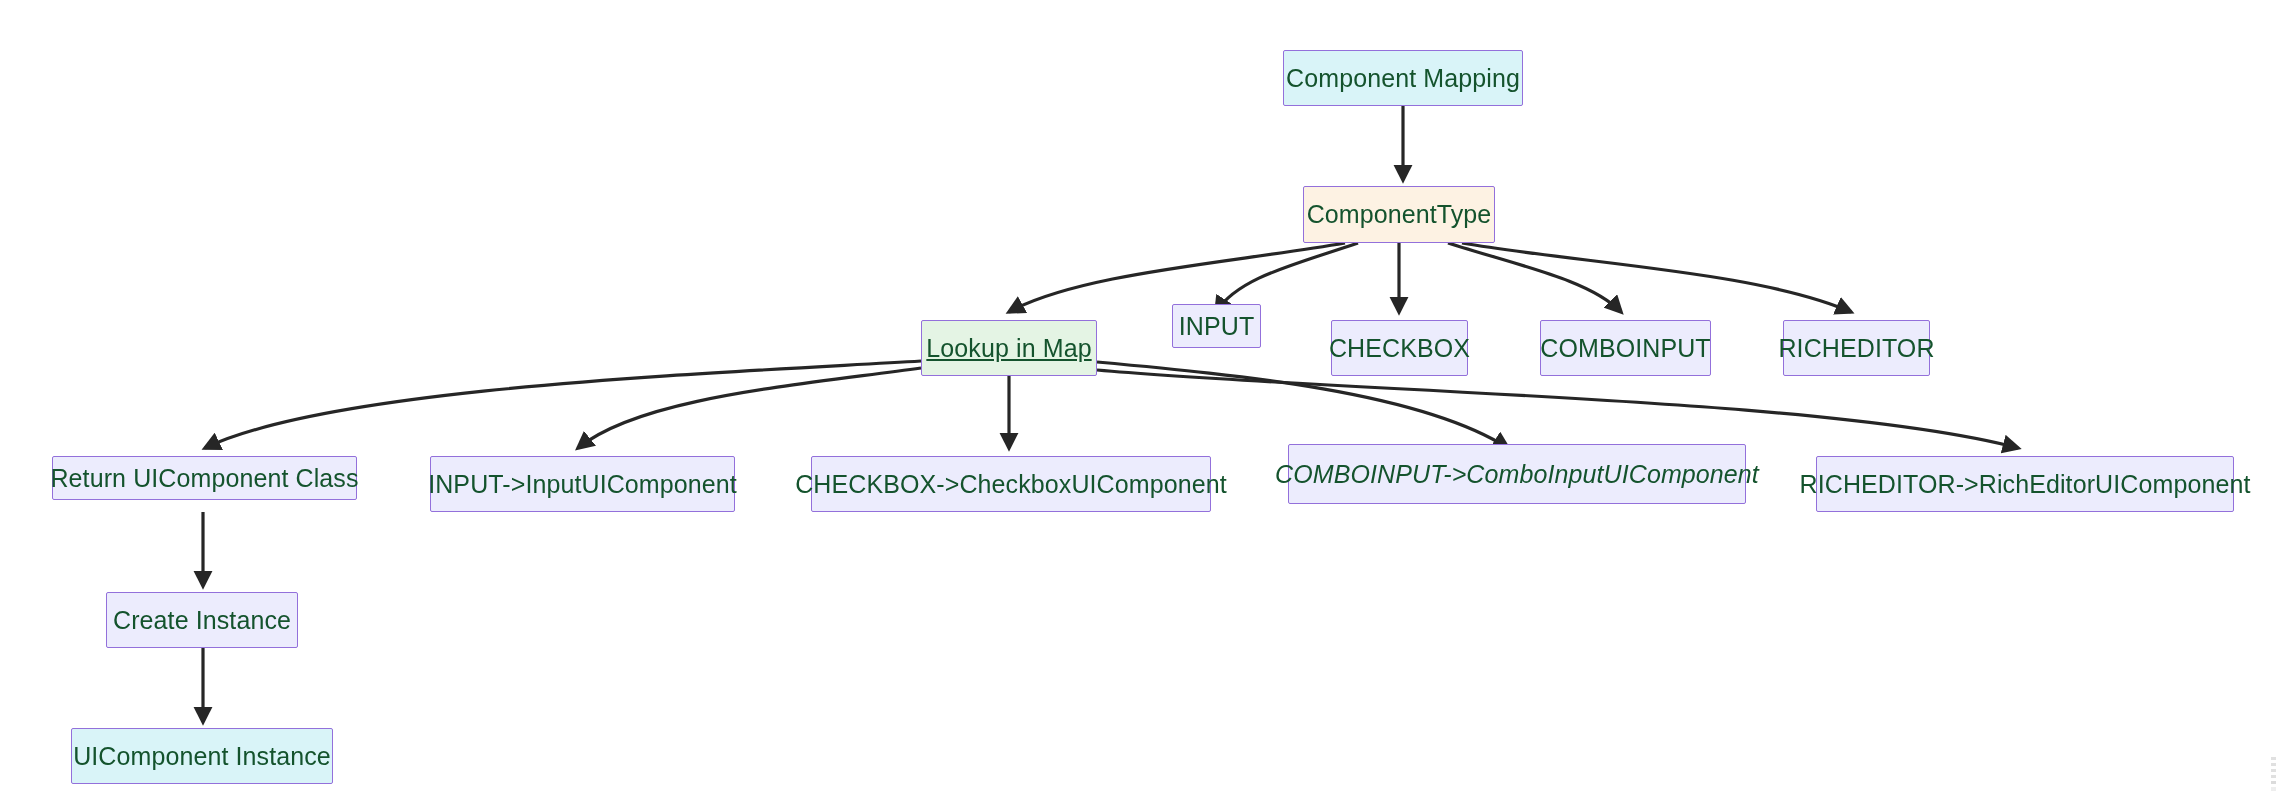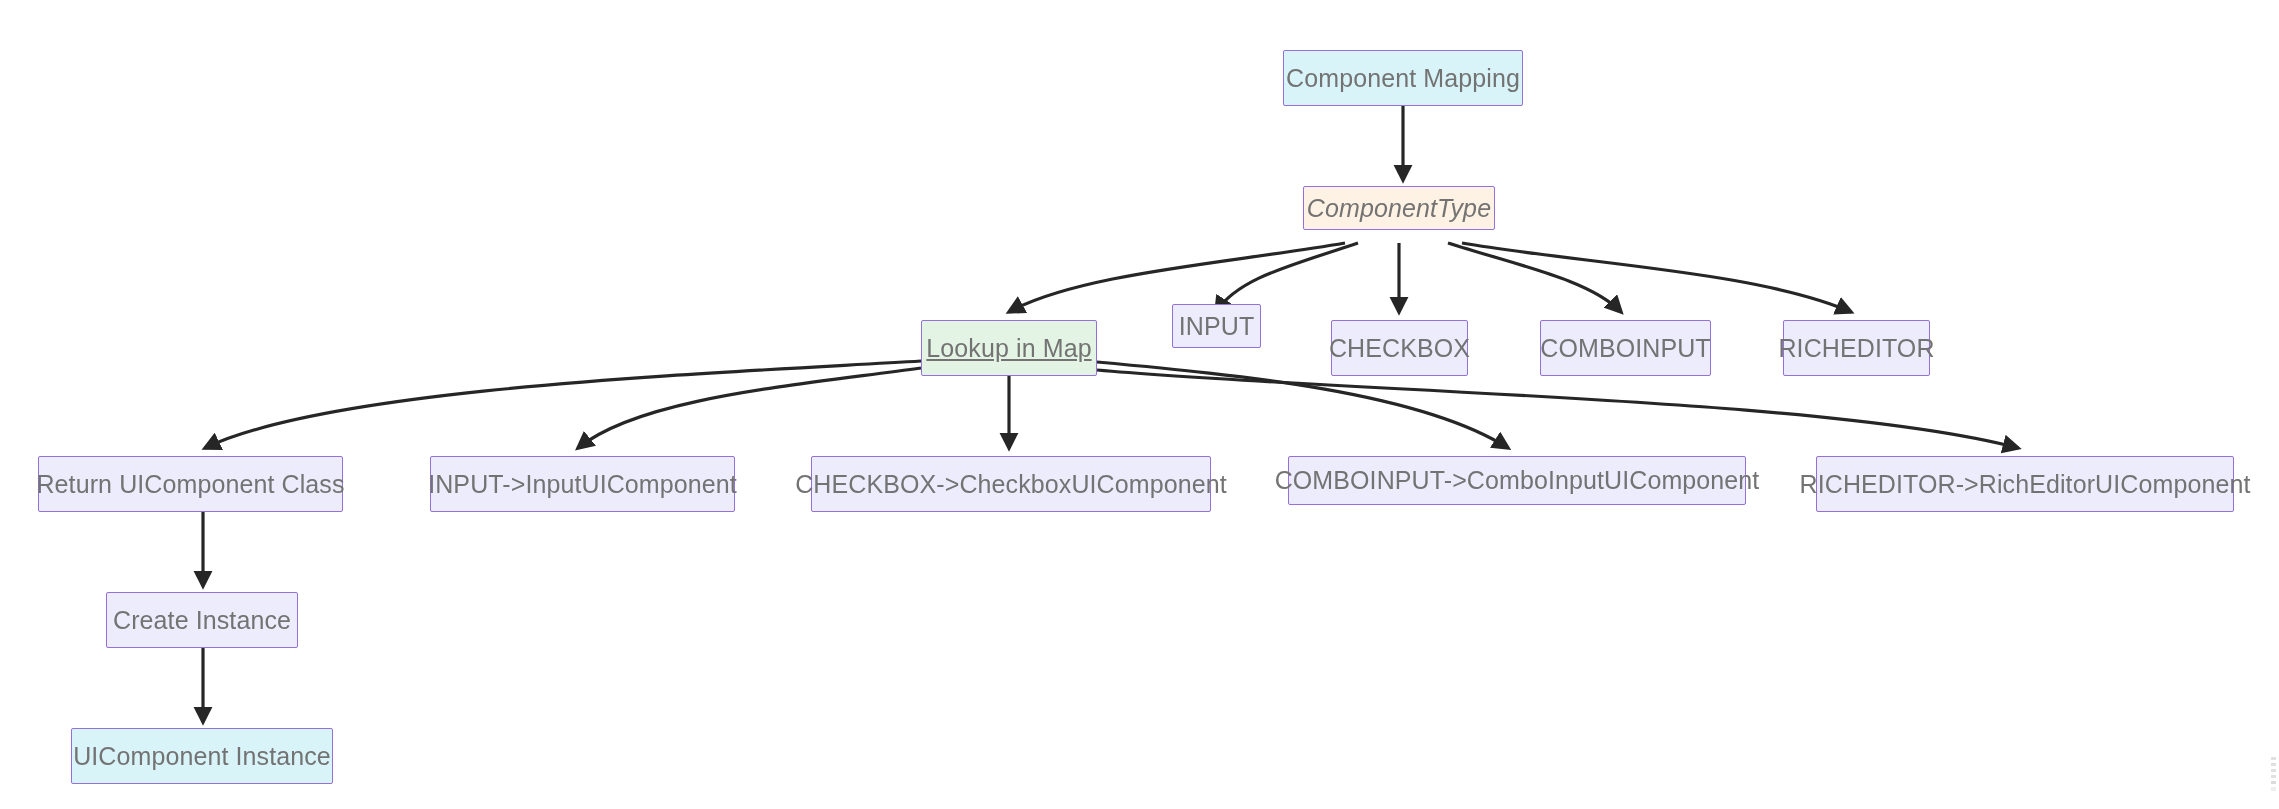--- a/index.html
+++ b/index.html
@@ -27,21 +27,21 @@
     pointer-events: none;
   }
   .node {
     position: absolute;
     box-sizing: border-box;
     display: flex;
     align-items: center;
     justify-content: center;
     border: 1.6px solid #9370db;
     border-radius: 2px;
-    color: #737373;
+    color: #14532d;
     font-size: 25px;
     line-height: 1;
     letter-spacing: 0.1px;
     white-space: nowrap;
     padding: 0 12px;
     background: #ececfd;
   }
   .node.fill-cyan   { background: #d9f4f8; }
   .node.fill-cream  { background: #fdf2e3; }
   .node.fill-green  { background: #e4f4e4; }
@@ -91,21 +91,21 @@
 
       <path d="M 203 512 L 203 586"></path>
       <path d="M 203 648 L 203 722"></path>
     </g>
   </svg>
 
   <div class="node fill-cyan" style="left:1283px; top:50px; width:240px; height:56px;">
     <span>Component Mapping</span>
   </div>
 
-  <div class="node fill-cream" style="left:1303px; top:186px; width:192px; height:44px;font-style:italic;">
+  <div class="node fill-cream" style="left:1303px; top:186px; width:192px; height:57px;">
     <span>ComponentType</span>
   </div>
 
   <div class="node fill-green" style="left:921px; top:320px; width:176px; height:56px;text-decoration:underline;">
     <span>Lookup in Map</span>
   </div>
 
   <div class="node fill-purple" style="left:1172px; top:304px; width:89px; height:44px;">
     <span>INPUT</span>
   </div>
@@ -115,33 +115,33 @@
   </div>
 
   <div class="node fill-purple" style="left:1331px; top:320px; width:137px; height:56px;">
     <span>CHECKBOX</span>
   </div>
 
   <div class="node fill-purple" style="left:1783px; top:320px; width:147px; height:56px;">
     <span>RICHEDITOR</span>
   </div>
 
-  <div class="node fill-purple" style="left:38px; top:456px; width:305px; height:56px;">
+  <div class="node fill-purple" style="left:52px; top:456px; width:305px; height:44px;">
     <span>Return UIComponent Class</span>
   </div>
 
   <div class="node fill-purple" style="left:430px; top:456px; width:305px; height:56px;">
     <span>INPUT-&gt;InputUIComponent</span>
   </div>
 
   <div class="node fill-purple" style="left:811px; top:456px; width:400px; height:56px;">
     <span>CHECKBOX-&gt;CheckboxUIComponent</span>
   </div>
 
-  <div class="node fill-purple" style="left:1288px; top:456px; width:458px; height:49px;">
+  <div class="node fill-purple" style="left:1288px; top:444px; width:458px; height:60px;font-style:italic;">
     <span>COMBOINPUT-&gt;ComboInputUIComponent</span>
   </div>
 
   <div class="node fill-purple" style="left:106px; top:592px; width:192px; height:56px;">
     <span>Create Instance</span>
   </div>
 
   <div class="node fill-purple" style="left:1816px; top:456px; width:418px; height:56px;">
     <span>RICHEDITOR-&gt;RichEditorUIComponent</span>
   </div>

